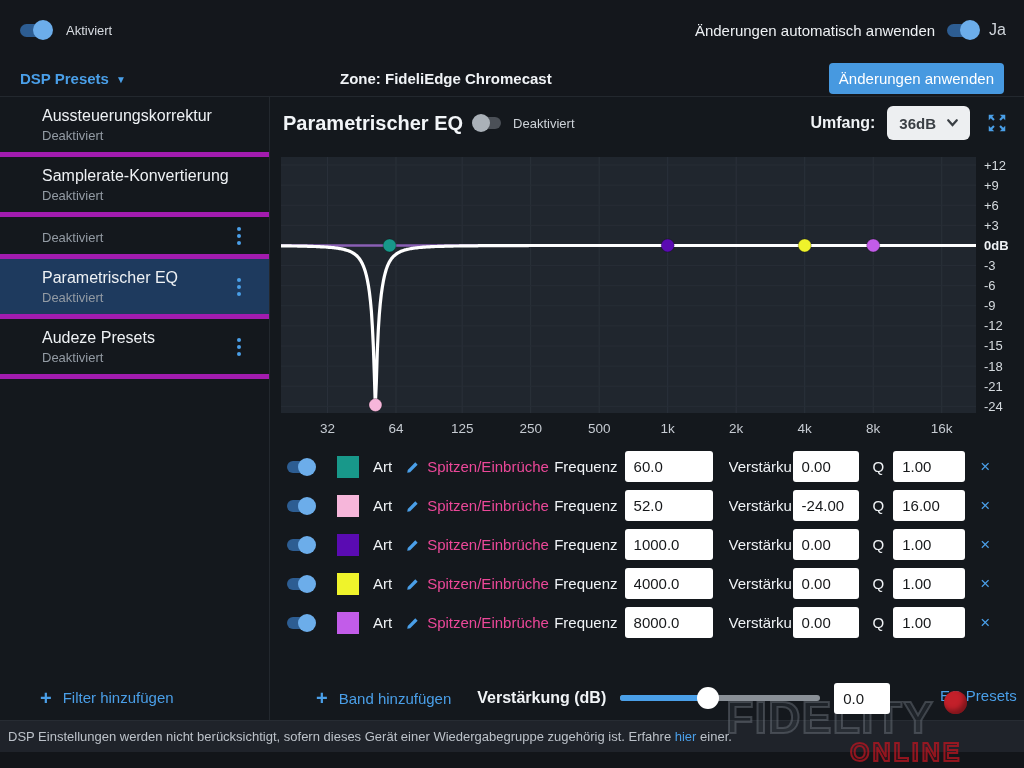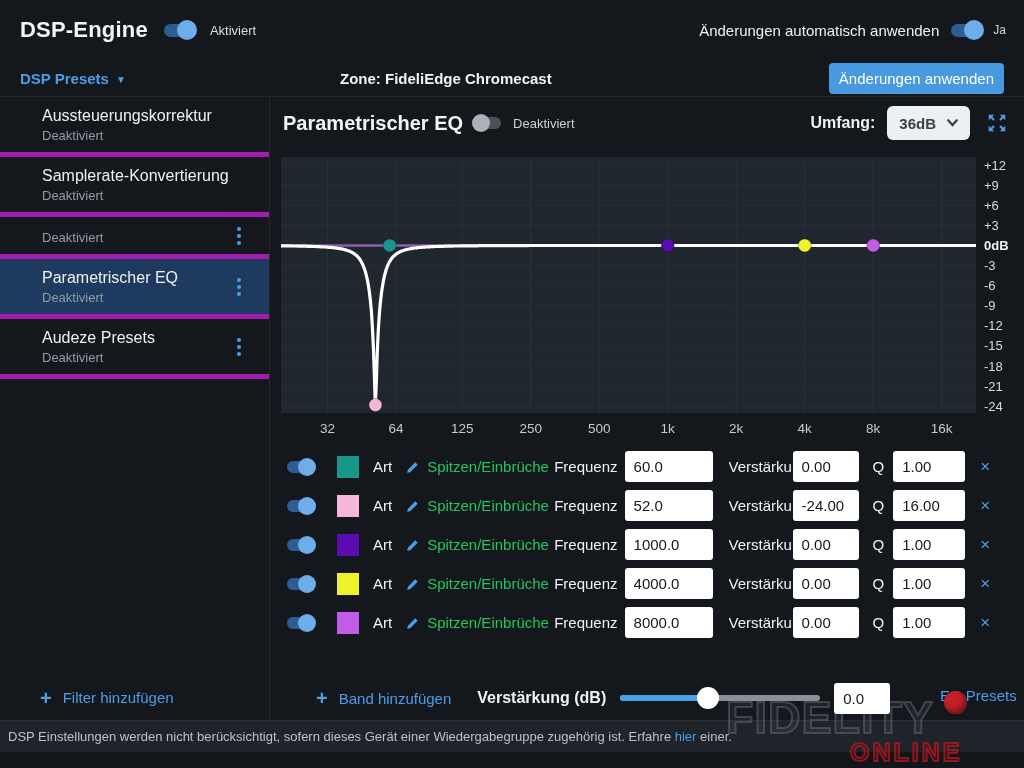--- a/index.html
+++ b/index.html
@@ -7,21 +7,21 @@
        font-family:"Liberation Sans",sans-serif;color:#e8ebee;}
 
   
   .top-header{position:absolute;top:0;left:0;right:0;height:60px;background:#14171c;
               display:flex;align-items:center;justify-content:space-between;
               padding:0 18px 0 20px;box-sizing:border-box;}
   .th-left{display:flex;align-items:center;gap:16px;}
   .page-title{font-size:22px;font-weight:700;margin:0;color:#f2f5f8;letter-spacing:.2px;}
   .small-label{font-size:13px;color:#d8dce1;}
   .th-right{display:flex;align-items:center;gap:12px;font-size:15px;color:#eef1f4;}
-  .tiny-label{font-size:12px;color:#cfd4da;}
+  .tiny-label{font-size:16px;color:#cfd4da;}
 
   
   .toggle{position:relative;display:inline-block;width:26px;height:12px;border-radius:7px;
           background:#2d5d92;cursor:pointer;flex:none;}
   .toggle .knob{position:absolute;top:-3px;width:18px;height:18px;border-radius:50%;background:#6cadea;}
   .toggle.on .knob{right:-3px;}
   .toggle.off{background:#4b5057;}
   .toggle.off .knob{left:-3px;background:#aab1b8;}
   .toggle.lg{width:30px;height:13px;}
   .toggle.lg .knob{width:20px;height:20px;top:-4px;}
@@ -65,21 +65,21 @@
   #eq-chart{display:block;margin-left:10px;margin-top:8px;}
   #eq-chart text{font-family:"Liberation Sans",sans-serif;}
 
   
   #band-rows{margin:8px 0 0 16px;}
   .band-row{display:flex;align-items:center;height:39px;}
   .band-row .toggle{margin-right:24px;}
   .swatch{width:22px;height:22px;margin-right:14px;flex:none;cursor:pointer;}
   .art{font-size:15px;color:#f0f3f6;margin-right:14px;}
   .pencil{margin-right:7px;display:flex;cursor:pointer;}
-  .type-link{color:#22c55e;font-size:15px;width:121px;margin-right:6px;cursor:pointer;white-space:nowrap;}
+  .type-link{color:#ec4899;font-size:15px;width:121px;margin-right:6px;cursor:pointer;white-space:nowrap;}
   .flabel{font-size:15px;color:#f0f3f6;margin-right:7px;}
   .glabel{font-size:15px;color:#f0f3f6;width:62px;overflow:hidden;white-space:nowrap;
           margin-left:16px;flex:none;}
   .qlabel{font-size:15px;color:#f0f3f6;margin:0 9px 0 14px;}
   input.box{background:#ffffff;color:#16181a;border:none;border-radius:3px;height:31px;
             font-size:15px;font-family:inherit;padding:0 0 0 9px;box-sizing:border-box;outline:none;}
   .f-input{width:88px;}
   .g-input{width:66px;margin-left:2px;}
   .q-input{width:72px;}
   .close{color:#4a9fe8;font-size:17px;margin-left:15px;cursor:pointer;line-height:1;}
@@ -115,21 +115,20 @@
   .red-badge{position:absolute;left:944px;top:691px;width:23px;height:23px;border-radius:50%;
              background:#c3202a;z-index:45;box-shadow:inset -3px -4px 5px rgba(0,0,0,.35);}
 </style>
 </head>
 <body>
 
 <div id="app">
 
   <header class="top-header">
     <div class="th-left">
-      <h1 class="page-title">DSP-Engine</h1>
       <span class="toggle on lg">
           <span class="knob"></span>
         </span>
       <span class="small-label">Aktiviert</span>
     </div>
     <div class="th-right">
       <span>Änderungen automatisch anwenden</span>
       <span class="toggle on lg">
           <span class="knob"></span>
         </span>

